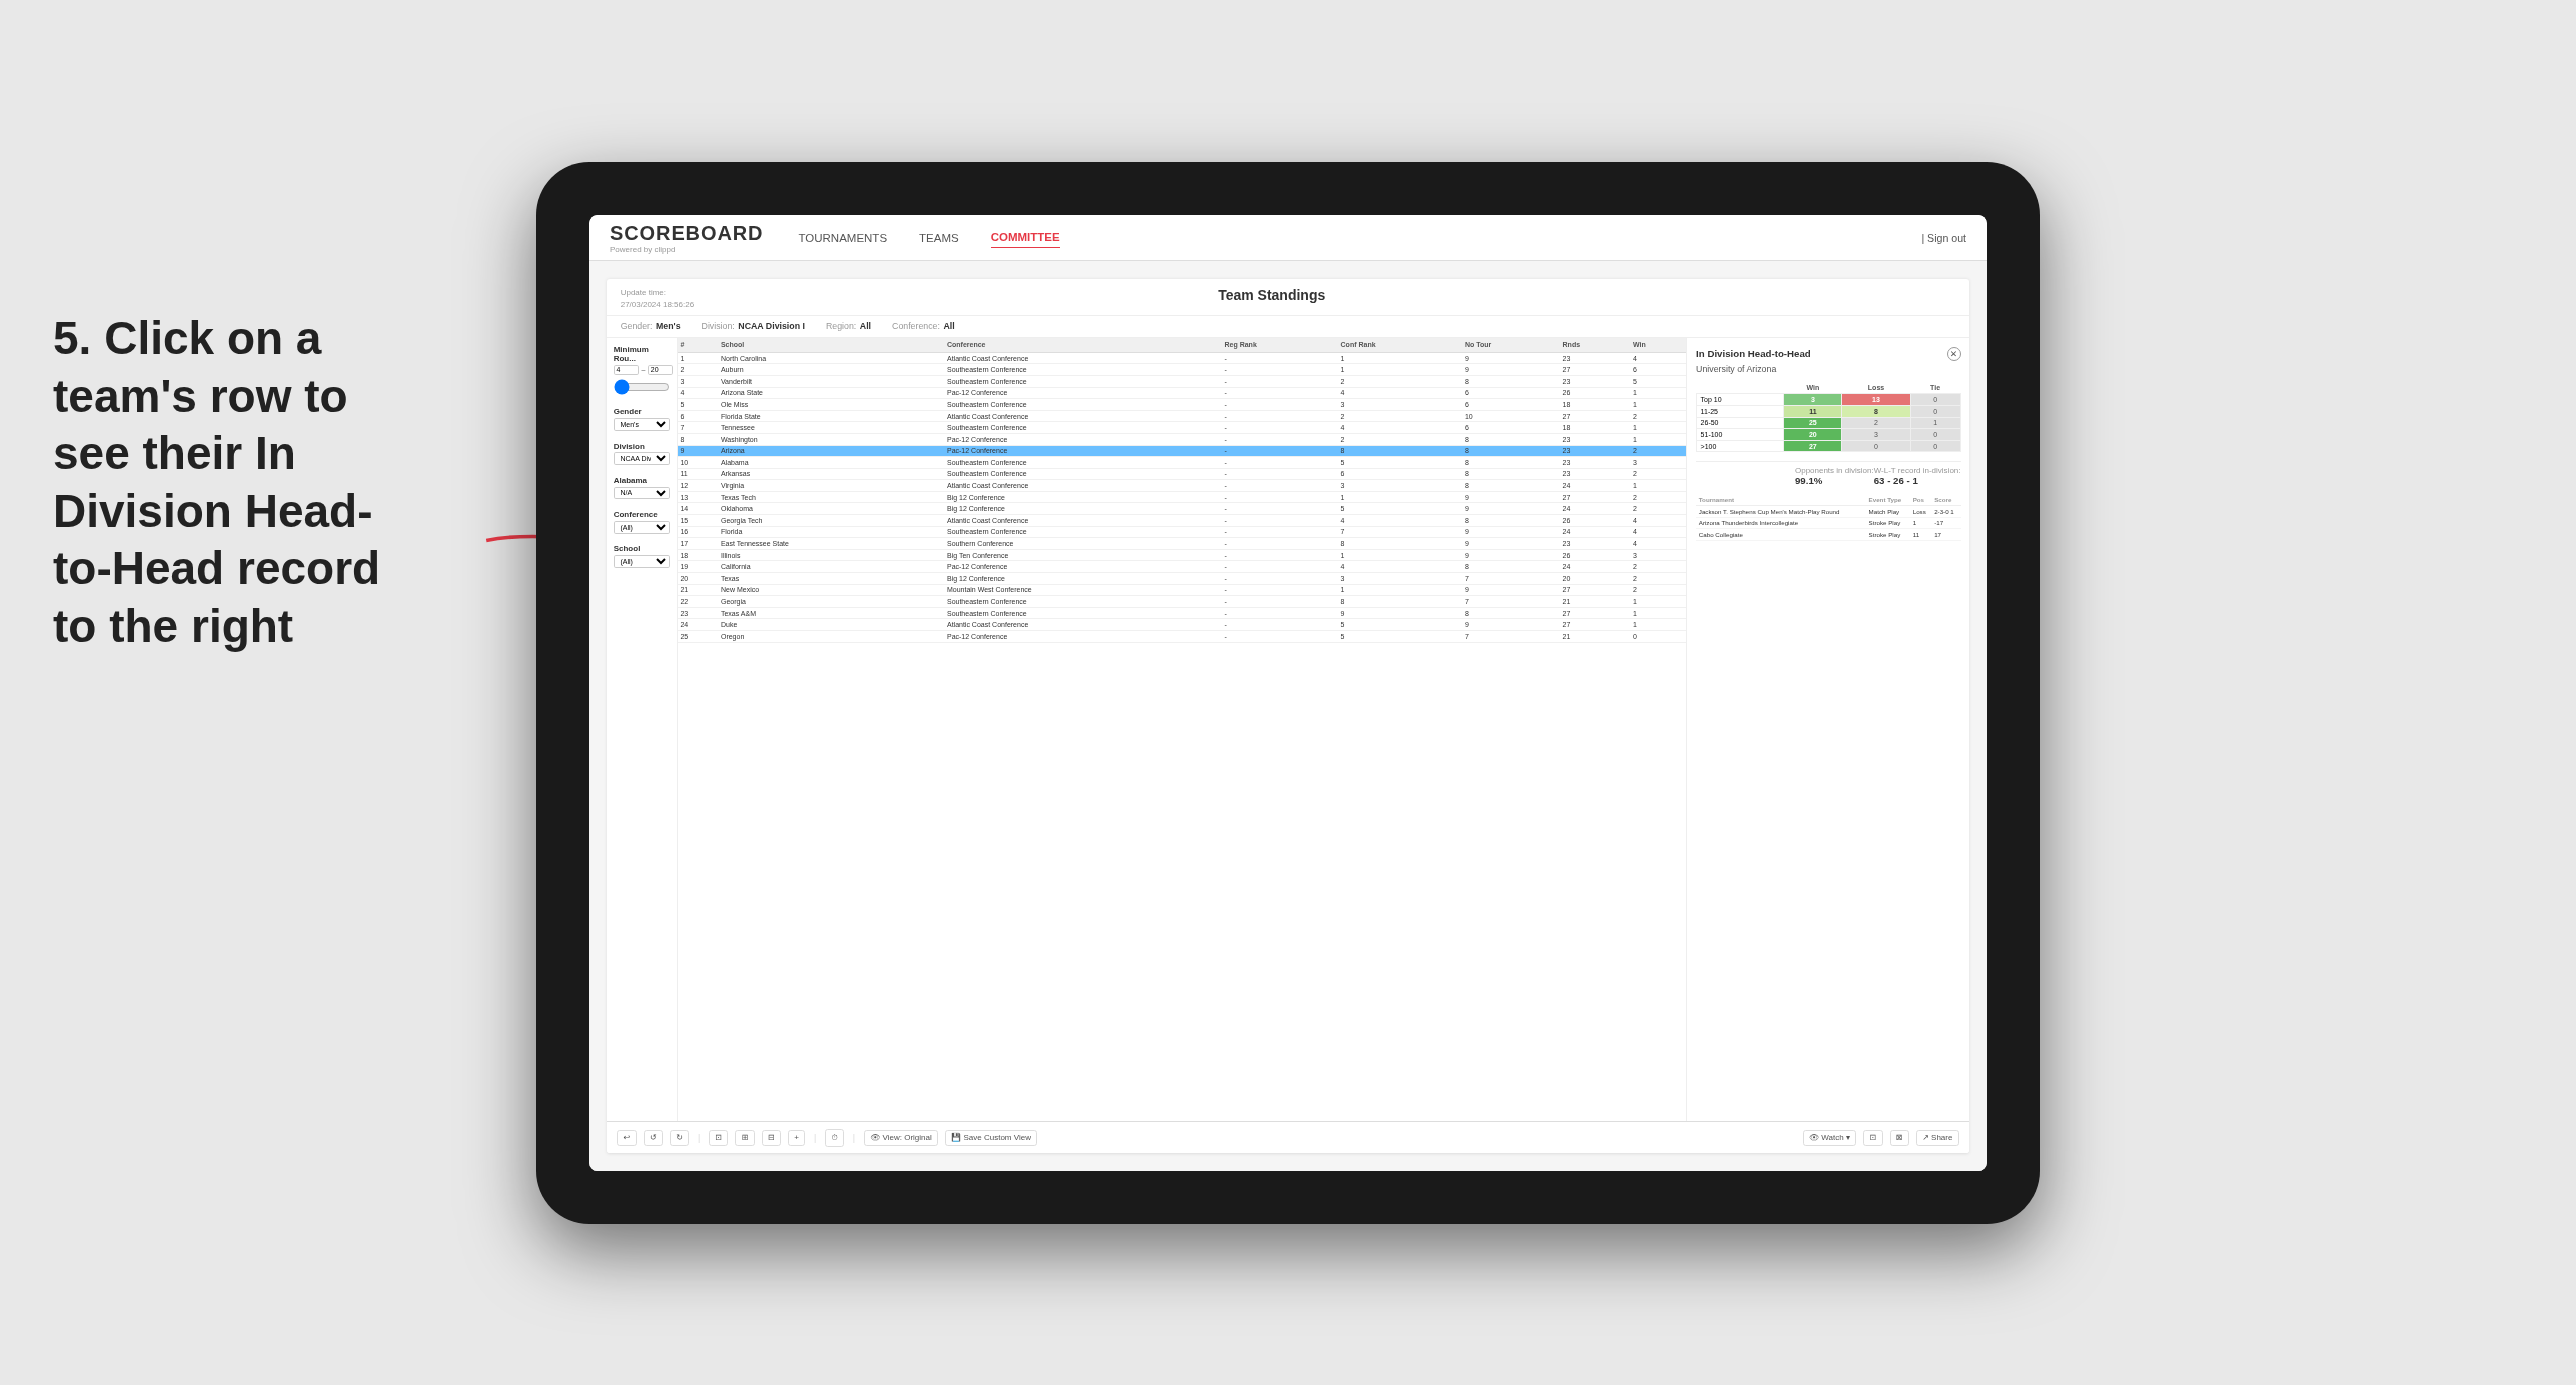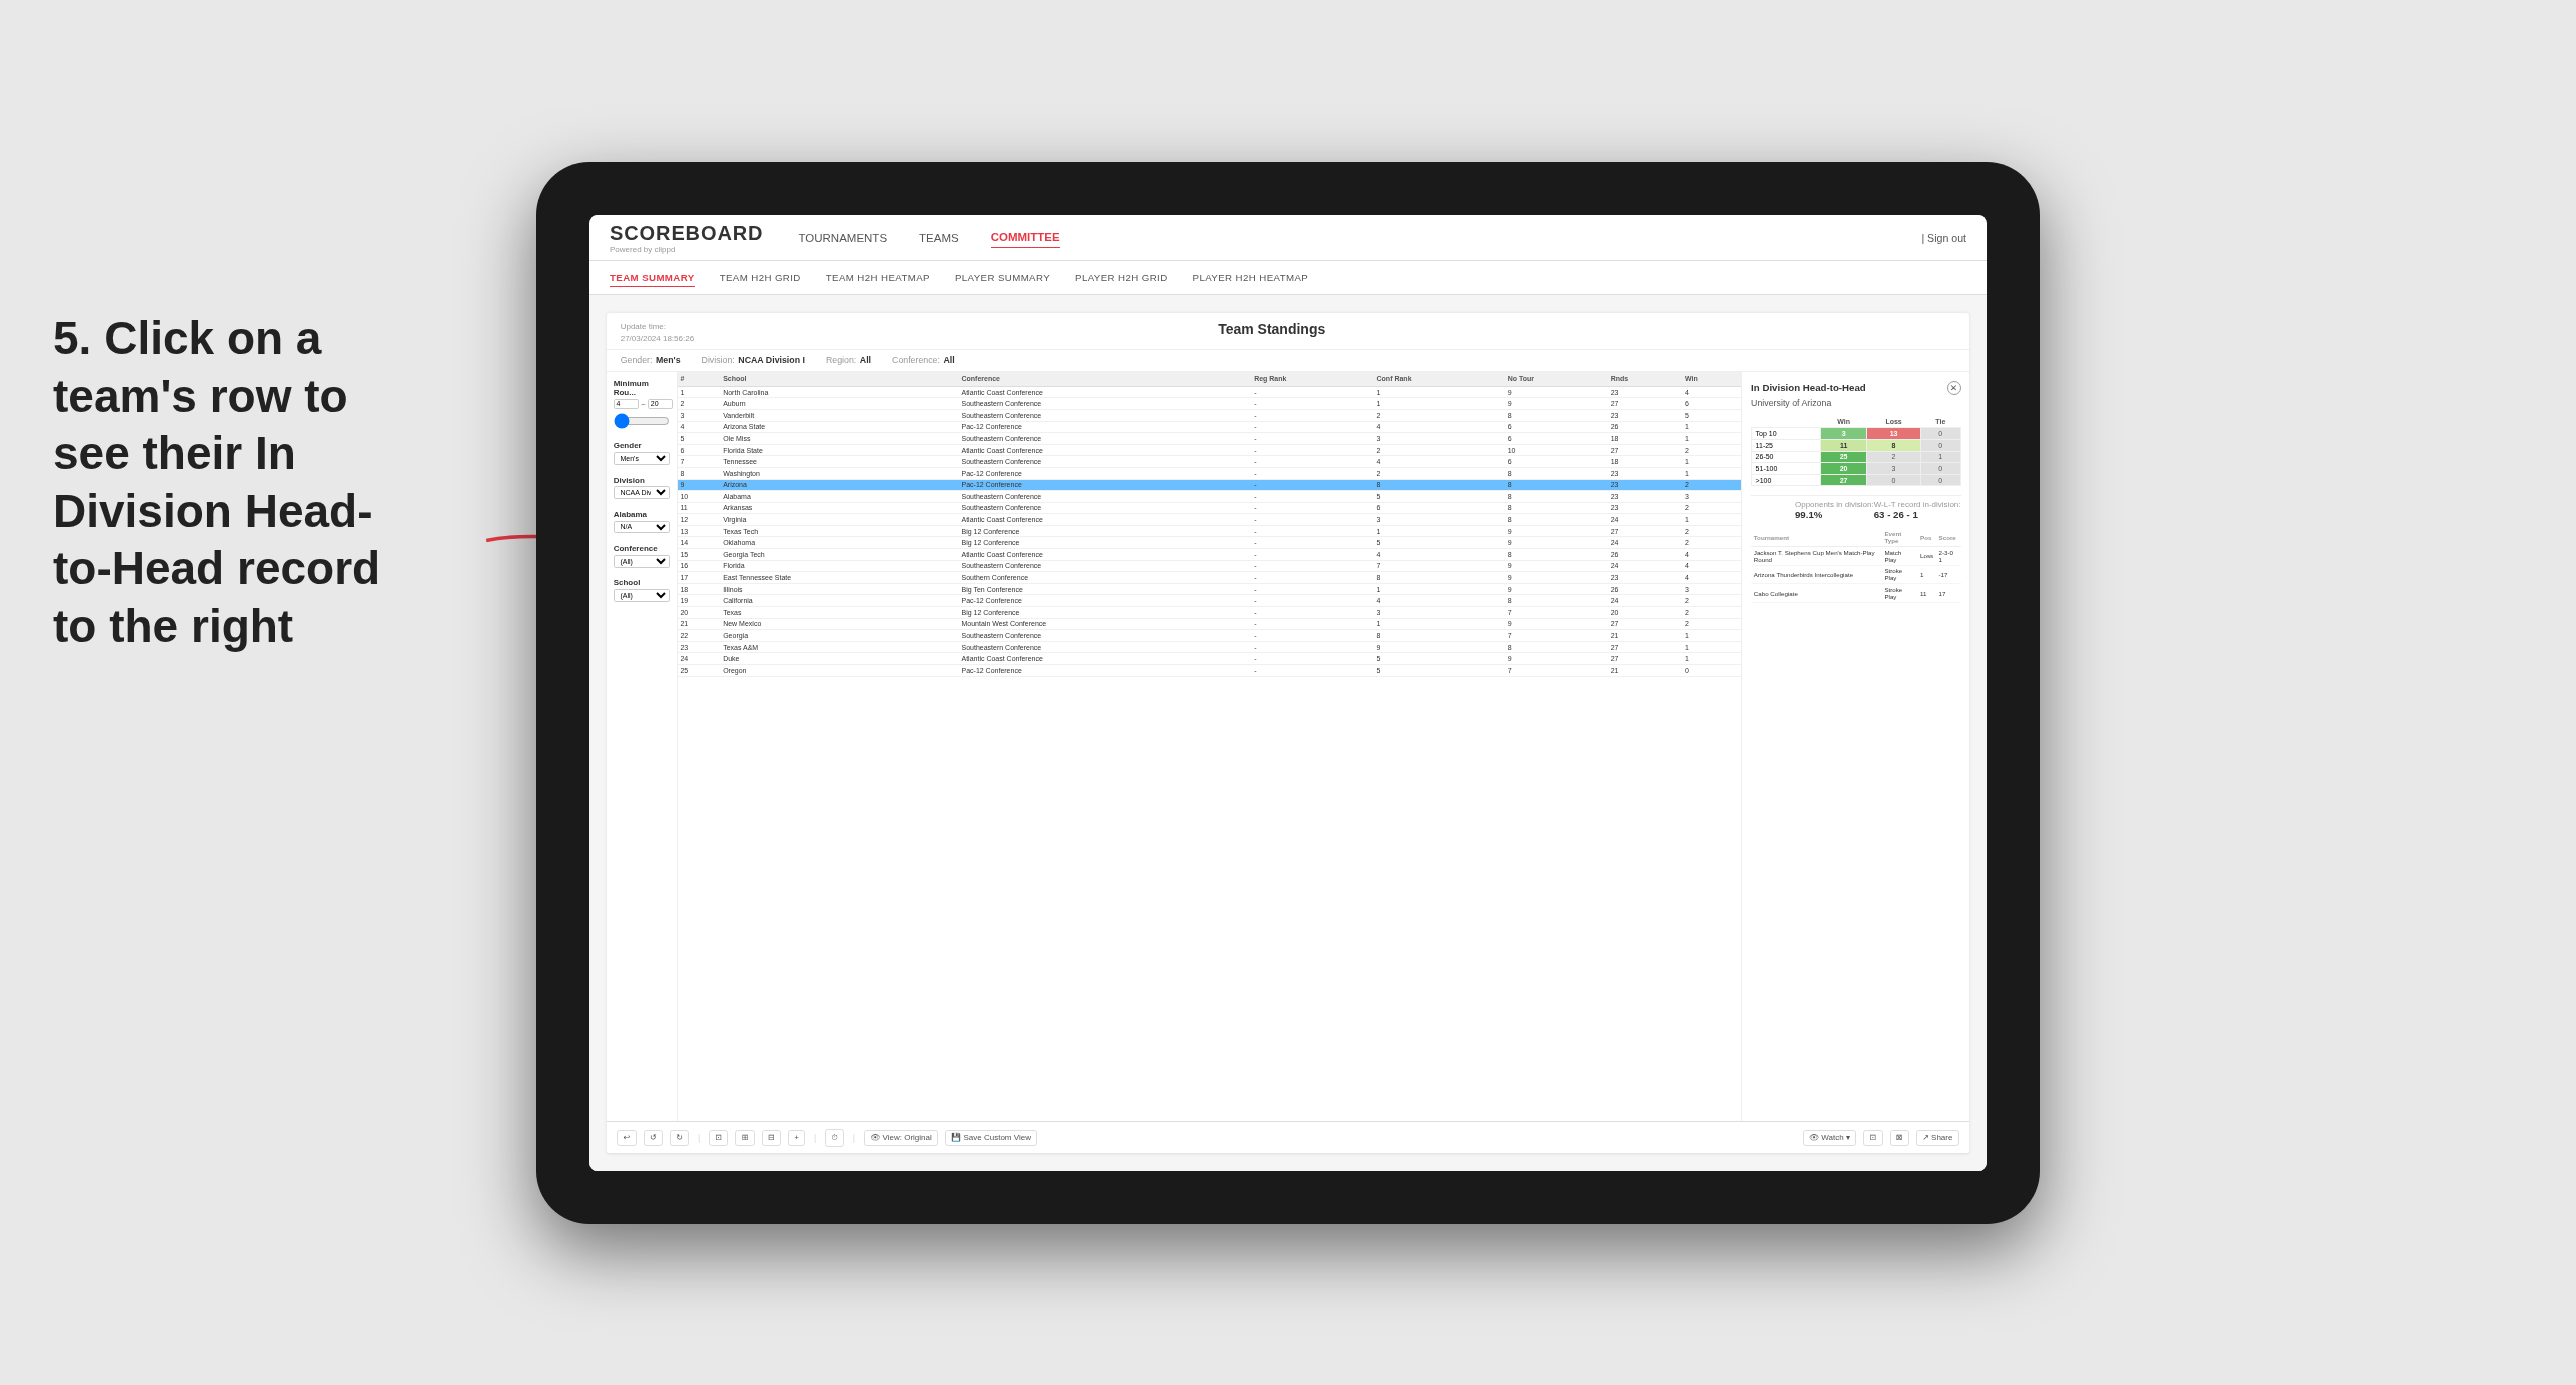--- a/index.html
+++ b/index.html
@@ -278,21 +278,21 @@
       border-bottom: 0.9px solid #f0f0f0;
       white-space: nowrap;
     }
 
     .standings-table tbody tr.highlighted {
       background: #6bbfff;
     }
 
     
     .right-panel {
-      width: 228px;
+      width: 283px;
       border-left: 0.9px solid #eee;
       padding: 8.8px;
       font-size: 8px;
       overflow-y: auto;
     }
 
     .right-panel-header {
       display: flex;
       align-items: center;
       justify-content: space-between;
@@ -463,28 +463,20 @@
         <span class="logo-sub">Powered by clippd</span>
       </div>
       <div class="top-nav-links">
         <a class="top-nav-link">TOURNAMENTS</a>
         <a class="top-nav-link">TEAMS</a>
         <a class="top-nav-link active">COMMITTEE</a>
       </div>
       <div class="sign-out">| Sign out</div>
     </div>
 
-    <div class="sub-nav">
-      <a class="sub-nav-link active">TEAM SUMMARY</a>
-      <a class="sub-nav-link">TEAM H2H GRID</a>
-      <a class="sub-nav-link">TEAM H2H HEATMAP</a>
-      <a class="sub-nav-link">PLAYER SUMMARY</a>
-      <a class="sub-nav-link">PLAYER H2H GRID</a>
-      <a class="sub-nav-link">PLAYER H2H HEATMAP</a>
-    </div>
 
     <div class="main-content">
       <div class="scoreboard-panel">
 
         <div class="panel-header">
           <div class="update-time">Update time:<br>27/03/2024 18:56:26</div>
           <div class="panel-title">Team Standings</div>
           <div style="width:106px"></div>
         </div>
 

